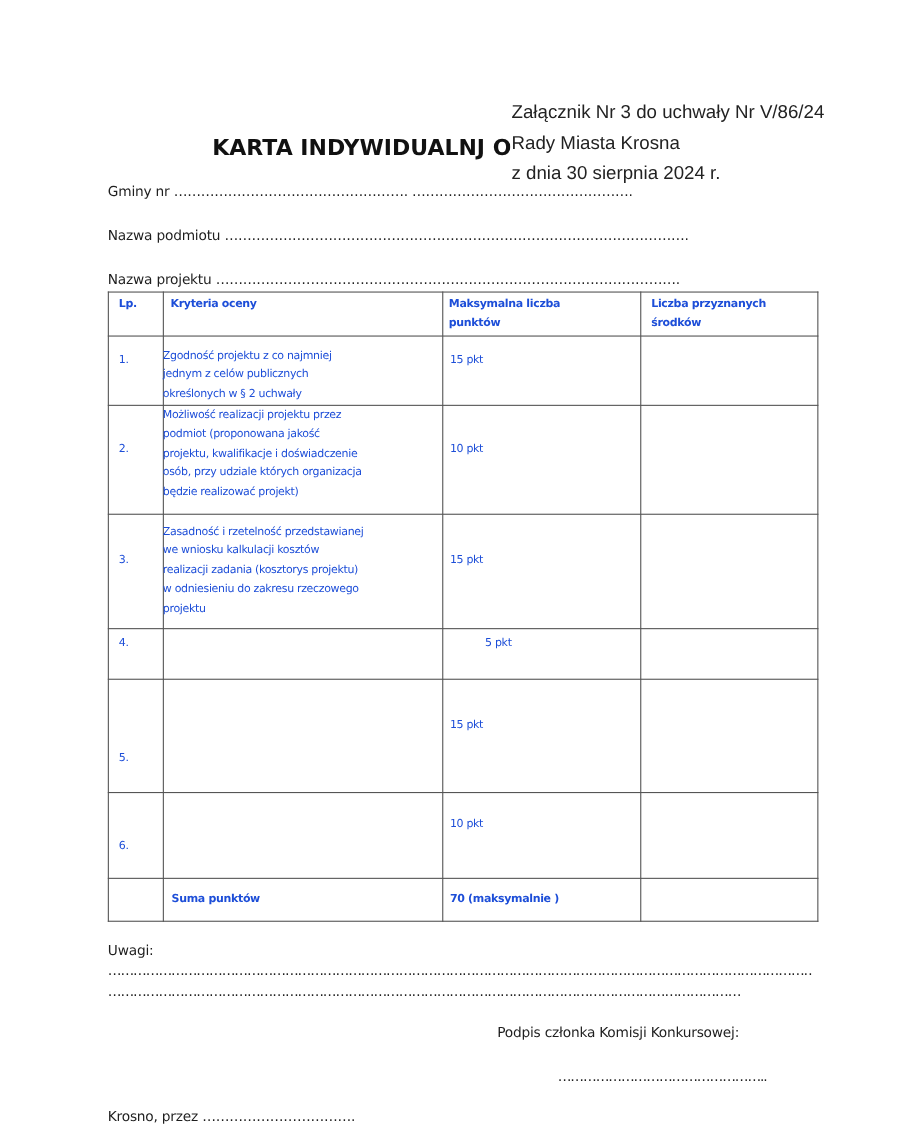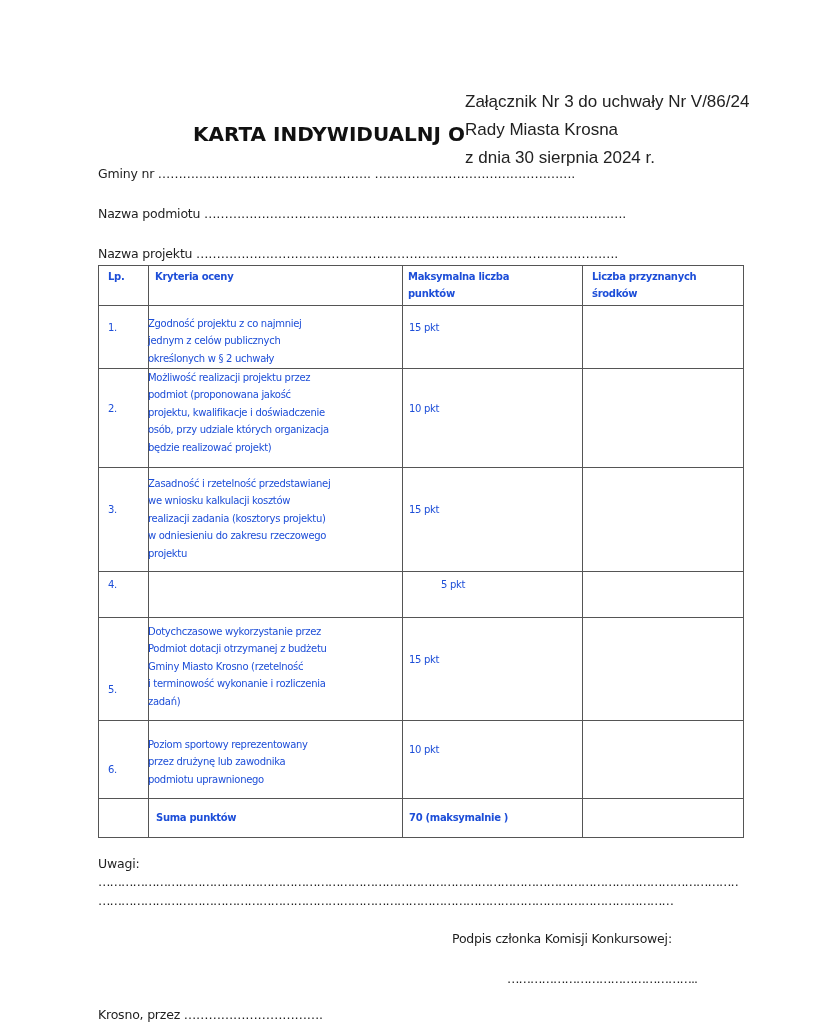--- a/index.html
+++ b/index.html
@@ -81,32 +81,24 @@
 w odniesieniu do zakresu rzeczowego
 projektu</div>
   <div class="cell" style="left:311px; top:236px;">15 pkt</div>
   <div class="cell" style="left:488px; top:207px; width:150px; height:93px;"></div>
 
   <div class="cell" style="left:10px; top:311px;">4.</div>
   <div class="cell" style="left:311px; top:311px;margin-left:32px;">5 pkt</div>
   <div class="cell" style="left:488px; top:310px; width:150px; height:38px;"></div>
 
   <div class="cell" style="left:10px; top:416px;">5.</div>
-  <div class="cell crit" style="left:50px; top:358px;">Dotychczasowe wykorzystanie przez
-Podmiot dotacji otrzymanej z budżetu
-Gminy Miasto Krosno (rzetelność
-i terminowość wykonanie i rozliczenia
-zadań)</div>
   <div class="cell" style="left:311px; top:386px;">15 pkt</div>
   <div class="cell" style="left:488px; top:360px; width:150px; height:90px;"></div>
 
   <div class="cell" style="left:10px; top:496px;">6.</div>
-  <div class="cell crit" style="left:50px; top:471px;">Poziom sportowy reprezentowany
-przez drużynę lub zawodnika
-podmiotu uprawnionego</div>
   <div class="cell" style="left:311px; top:476px;">10 pkt</div>
   <div class="cell" style="left:488px; top:460px; width:150px; height:68px;"></div>
 
   <div class="cell bold" style="left:58px; top:544px;">Suma punktów</div>
   <div class="cell bold" style="left:311px; top:544px;">70 (maksymalnie )</div>
   <div class="cell" style="left:488px; top:537px; width:150px; height:32px;"></div>
 </div>
 
 <div class="abs calibri" style="left:98px; top:842px;">Uwagi:</div>
 <div class="abs calibri" style="left:98px; top:860px; width:642px; overflow:hidden; letter-spacing:-1px;">…………………………………………………………………………………………………………………………………………………………………</div>

